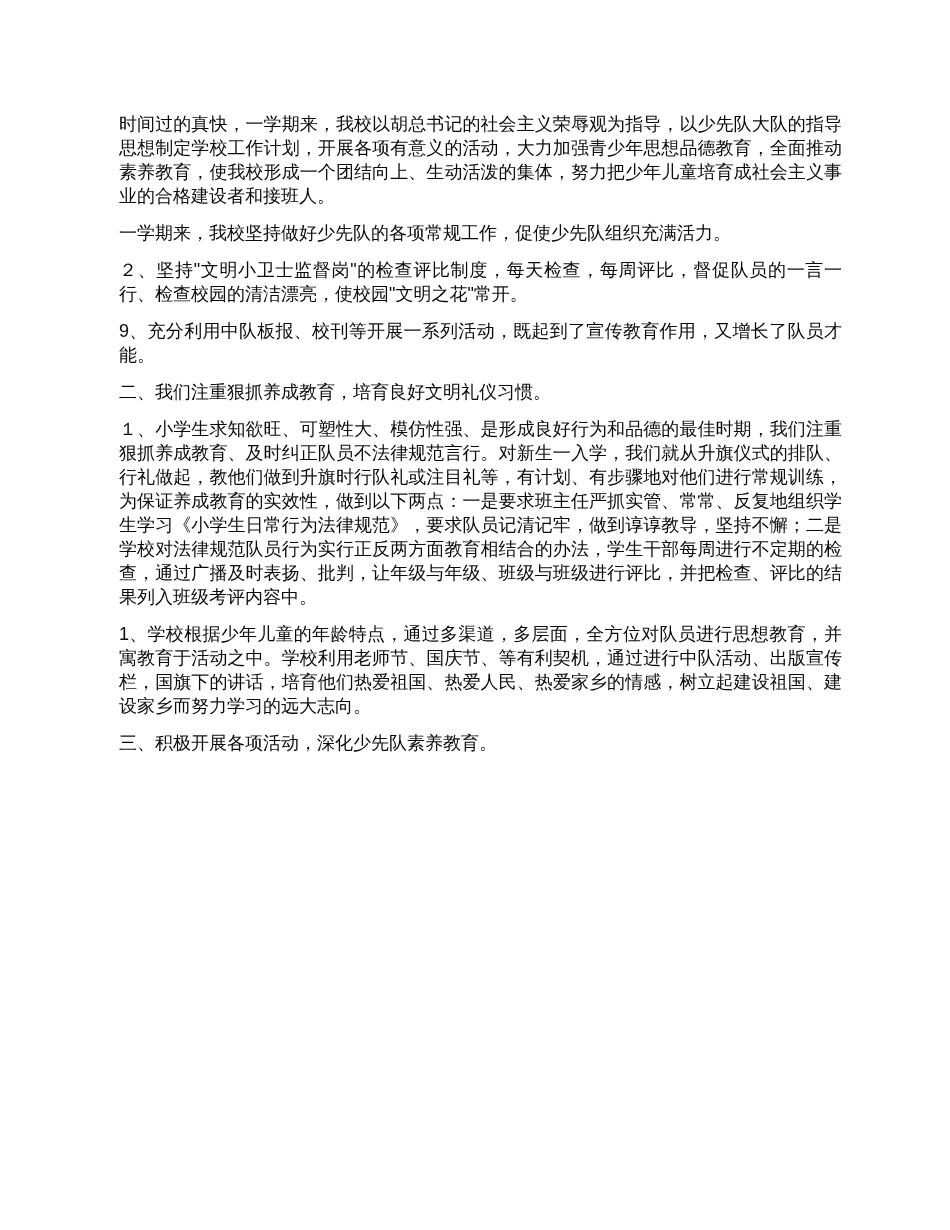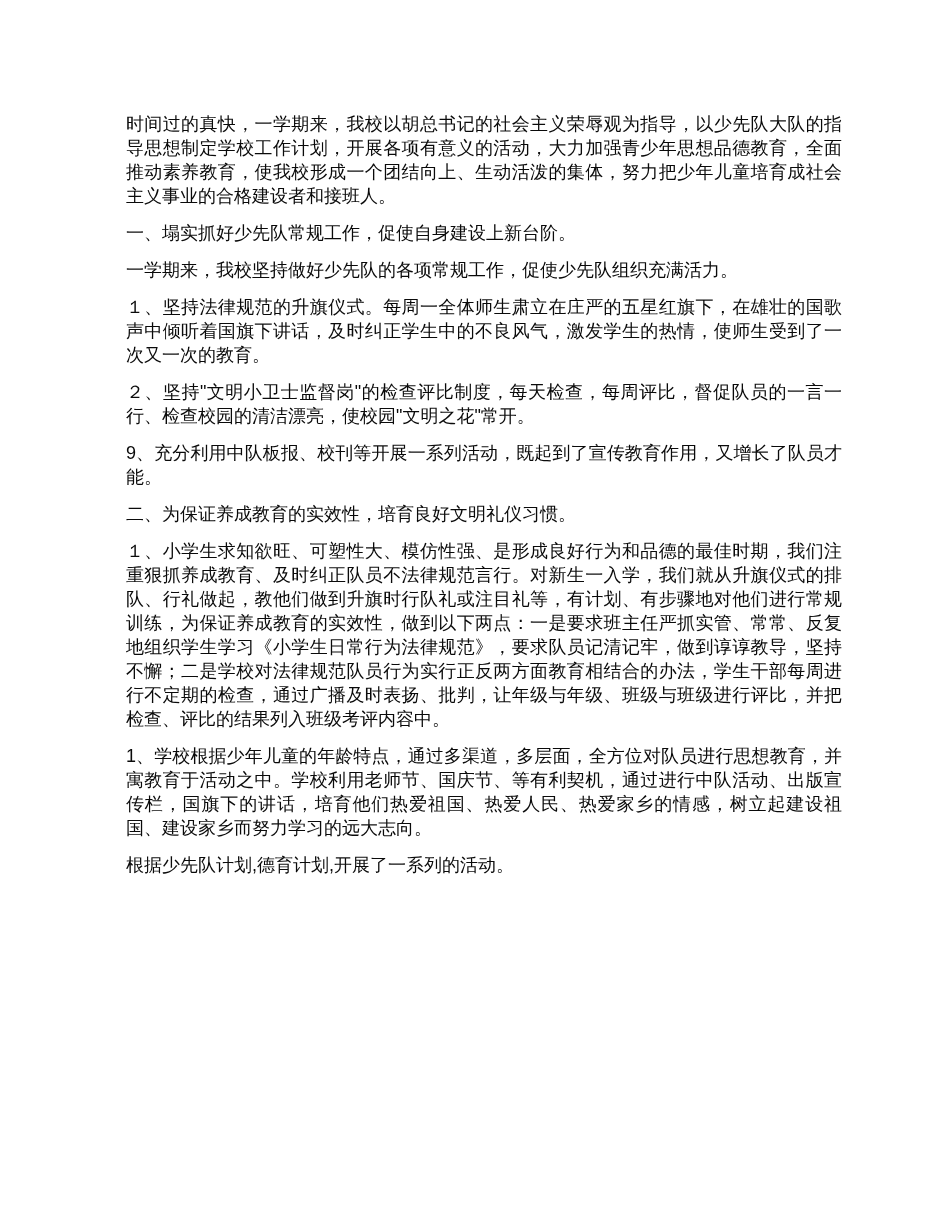--- a/index.html
+++ b/index.html
@@ -20,31 +20,29 @@
       top: 112px;
       width: 727px;
       color: #0a0a0a;
       font-size: 18px;
       line-height: 24px;
       text-align: justify;
       text-justify: inter-ideograph;
       word-break: break-all;
     }
     .doc-page p.paragraph {
-      margin: 0 0 13px 11px;
+      margin: 0 0 13px 4px;
       padding: 0;
     }
   </style>
 </head>
 <body>
 
 <div class="doc-page">
   <p class="paragraph">时间过的真快，一学期来，我校以胡总书记的社会主义荣辱观为指导，以少先队大队的指导思想制定学校工作计划，开展各项有意义的活动，大力加强青少年思想品德教育，全面推动素养教育，使我校形成一个团结向上、生动活泼的集体，努力把少年儿童培育成社会主义事业的合格建设者和接班人。</p>
-  <p class="paragraph">一、塌实抓好少先队常规工作，促使自身建设上新台阶。</p>
   <p class="paragraph">一学期来，我校坚持做好少先队的各项常规工作，促使少先队组织充满活力。</p>
-  <p class="paragraph">１、坚持法律规范的升旗仪式。每周一全体师生肃立在庄严的五星红旗下，在雄壮的国歌声中倾听着国旗下讲话，及时纠正学生中的不良风气，激发学生的热情，使师生受到了一次又一次的教育。</p>
   <p class="paragraph">２、坚持"文明小卫士监督岗"的检查评比制度，每天检查，每周评比，督促队员的一言一行、检查校园的清洁漂亮，使校园"文明之花"常开。</p>
   <p class="paragraph">9、充分利用中队板报、校刊等开展一系列活动，既起到了宣传教育作用，又增长了队员才能。</p>
-  <p class="paragraph">二、为保证养成教育的实效性，培育良好文明礼仪习惯。</p>
+  <p class="paragraph">二、我们注重狠抓养成教育，培育良好文明礼仪习惯。</p>
   <p class="paragraph">１、小学生求知欲旺、可塑性大、模仿性强、是形成良好行为和品德的最佳时期，我们注重狠抓养成教育、及时纠正队员不法律规范言行。对新生一入学，我们就从升旗仪式的排队、行礼做起，教他们做到升旗时行队礼或注目礼等，有计划、有步骤地对他们进行常规训练，为保证养成教育的实效性，做到以下两点：一是要求班主任严抓实管、常常、反复地组织学生学习《小学生日常行为法律规范》，要求队员记清记牢，做到谆谆教导，坚持不懈；二是学校对法律规范队员行为实行正反两方面教育相结合的办法，学生干部每周进行不定期的检查，通过广播及时表扬、批判，让年级与年级、班级与班级进行评比，并把检查、评比的结果列入班级考评内容中。</p>
   <p class="paragraph">1、学校根据少年儿童的年龄特点，通过多渠道，多层面，全方位对队员进行思想教育，并寓教育于活动之中。学校利用老师节、国庆节、等有利契机，通过进行中队活动、出版宣传栏，国旗下的讲话，培育他们热爱祖国、热爱人民、热爱家乡的情感，树立起建设祖国、建设家乡而努力学习的远大志向。</p>
-  <p class="paragraph">根据少先队计划,德育计划,开展了一系列的活动。</p>
+  <p class="paragraph">三、积极开展各项活动，深化少先队素养教育。</p>
 </div>
 
 </body></html>

